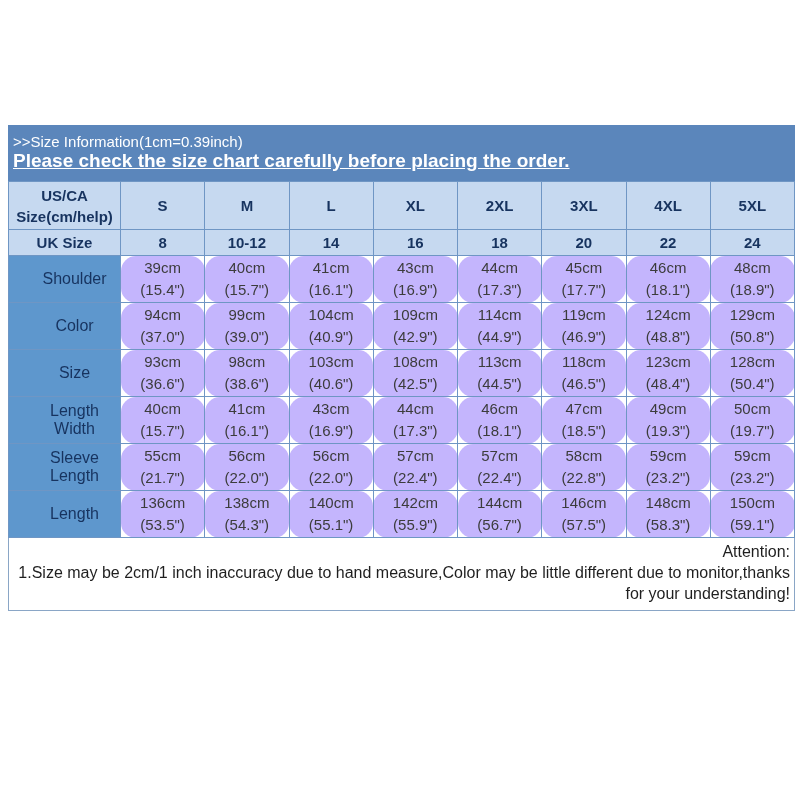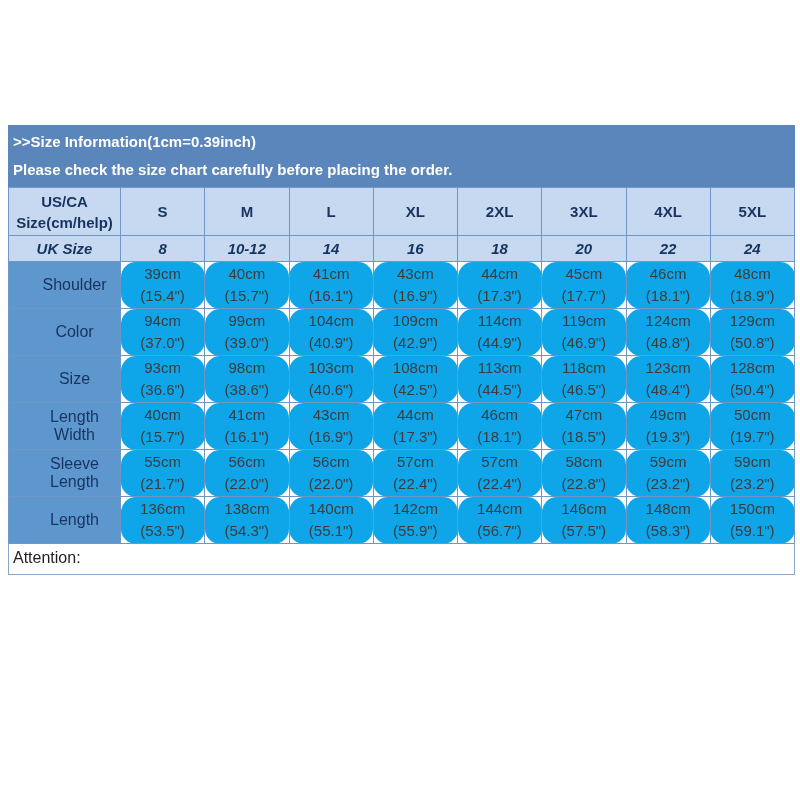--- a/index.html
+++ b/index.html
@@ -21,26 +21,26 @@
     top: 125px;
     width: 787px;
   }
   .band {
     background: var(--band-blue, #5b86bb);
     color: #ffffff;
     padding: 8px 6px 9px 5px;
   }
   .band-title {
     font-size: 15px;
+    font-weight: normal;
+  }
+  .band-sub {
+    font-size: 19px;
     font-weight: bold;
-    margin-bottom: 11px;
-  }
-  .band-sub {
-    font-size: 15px;
-    font-weight: bold;
+    text-decoration: underline;
   }
   table.size-table {
     width: 100%;
     border-collapse: collapse;
     table-layout: fixed;
   }
   .size-table th, .size-table td {
     border: 1px solid var(--border-blue, #6f96c4);
     text-align: center;
     vertical-align: middle;
@@ -53,45 +53,45 @@
     font-size: 15px;
     height: 47px;
   }
   .corner-line { line-height: 1.4; }
   tr.size-row th, tr.size-row td {
     background: var(--light-blue, #c6d9f0);
     color: var(--header-text, #17335f);
     font-weight: bold;
     font-size: 15px;
     height: 25px;
-    font-style: italic;
   }
   tr.meas-row th {
     background: var(--label-blue, #5e97cd);
     color: var(--header-text, #0d2f57);
     font-weight: 400;
     font-size: 16px;
     height: 46px;
     padding-left: 20px;
   }
   tr.meas-row td {
-    background: #0ea5e9;
+    background: #c4b5fd;
     color: #3c3c3c;
     font-size: 15px;
     border-radius: 15px;
   }
   tr.meas-row td div { line-height: 22px; }
   .attention {
     border: 1px solid var(--attention-border, #8aa6c6);
     border-top: none;
     padding: 3px 4px 6px 4px;
     color: #1f1f1f;
     font-size: 16px;
     word-break: break-all;
     background: #ffffff;
+    text-align: right;
   }
   .attention div { line-height: 21px; }
 </style>
 </head>
 <body>
 
 <div class="canvas">
   <div class="chart">
 
     <div class="band">
@@ -347,16 +347,17 @@
             <td>
               <div>150cm</div>
               <div>(59.1")</div>
             </td>
           </tr>
         </tbody>
     </table>
 
     <div class="attention">
       <div>Attention:</div>
+      <div>1.Size may be 2cm/1 inch inaccuracy due to hand measure,Color may be little different due to monitor,thanks for your understanding!</div>
     </div>
 
   </div>
 </div>
 
 </body></html>

